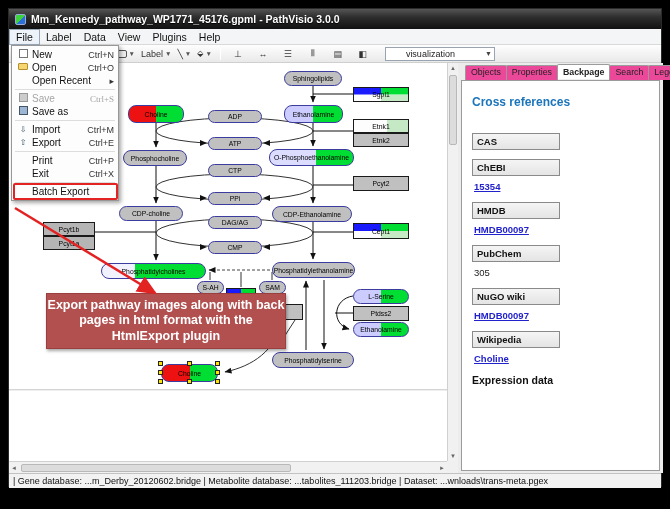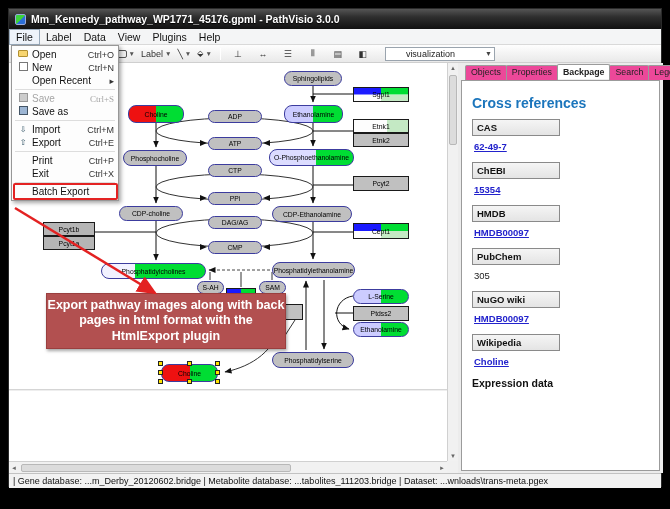--- a/index.html
+++ b/index.html
@@ -57,21 +57,21 @@
   .hscroll{position:absolute;left:0;top:452px;width:438px;height:12px;background:#f1f1f1;border-top:1px solid #d0d0d0;font-size:6px;color:#666;}
   .sb-btn{position:absolute;display:flex;align-items:center;justify-content:center;width:10px;height:10px;}
   .thumb{position:absolute;background:#dcdcdc;border:1px solid #b8b8b8;border-radius:2px;}
 
   
   .sidepanel{position:absolute;left:449px;top:54px;width:205px;height:410px;background:#ececec;}
   .tabs{position:absolute;left:7px;top:2px;height:15px;display:flex;font-size:8.8px;}
   .tab{padding:1px 5px;border:1px solid #9b9b9b;border-bottom:none;background:#ec4899;color:#222;margin-right:-1px;border-radius:2px 2px 0 0;}
   .tab.active{background:#fff;font-weight:bold;position:relative;top:-1px;padding-top:2px;}
   .panelbody{position:absolute;left:3px;top:17px;right:3px;bottom:2px;background:#fff;border:1px solid #9b9b9b;overflow:hidden;padding:14px 10px 0 10px;}
-  .xref-heading{color:#1b75bc;font-weight:bold;font-size:14px;margin-bottom:8px;}
+  .xref-heading{color:#1b75bc;font-weight:bold;font-size:12px;margin-bottom:24px;}
   .xsec{margin-bottom:9px;}
   .xhead{width:88px;border:1px solid #8a8a8a;background:linear-gradient(#f5f5f5,#e4e4e4);font-weight:bold;font-size:9.5px;padding:2px 4px;color:#111;}
   .xval{font-size:9.5px;font-weight:bold;margin:5px 0 10px 2px;}
   .xval a{color:#2222cc;text-decoration:underline;}
   .xval.plain{font-weight:normal;color:#222;}
   .expr-footer{font-weight:bold;font-size:10.5px;color:#111;margin-top:4px;}
 
   
   .statusbar{position:absolute;left:0;top:464px;width:100%;height:15px;background:#f2f2f2;border-top:1px solid #c2c2c2;
     font-size:9px;color:#111;display:flex;align-items:center;padding:0 4px;white-space:nowrap;overflow:hidden;}
@@ -266,21 +266,20 @@
           <span class="tab">Properties</span>
           <span class="tab active">Backpage</span>
           <span class="tab">Search</span>
           <span class="tab">Legend</span>
         </div>
       <div class="panelbody">
         <div class="xref-heading">Cross references</div>
         <div id="xrefs">
             <div class="xsec">
               <div class="xhead">CAS</div>
-              <div class="xval"><a href="#">62-49-7</a></div>
             </div>
             <div class="xsec">
               <div class="xhead">ChEBI</div>
               <div class="xval"><a href="#">15354</a></div>
             </div>
             <div class="xsec">
               <div class="xhead">HMDB</div>
               <div class="xval"><a href="#">HMDB00097</a></div>
             </div>
             <div class="xsec">
@@ -299,28 +298,28 @@
         <div class="expr-footer">Expression data</div>
       </div>
     </div>
 
     <div class="statusbar">
       <span>| Gene database: ...m_Derby_20120602.bridge | Metabolite database: ...tabolites_111203.bridge | Dataset: ...wnloads\trans-meta.pgex</span>
     </div>
 
     <div class="filemenu" id="filemenu">
         <div class="fm-item">
+          <span class="fm-ico"><span class="ico-sq"></span></span>
+          <span class="fm-label">New</span>
+          <span class="fm-short">Ctrl+N</span>
+        </div>
+        <div class="fm-item">
           <span class="fm-ico"><span class="ico-folder"></span></span>
           <span class="fm-label">Open</span>
           <span class="fm-short">Ctrl+O</span>
-        </div>
-        <div class="fm-item">
-          <span class="fm-ico"><span class="ico-sq"></span></span>
-          <span class="fm-label">New</span>
-          <span class="fm-short">Ctrl+N</span>
         </div>
         <div class="fm-item">
           <span class="fm-ico"></span>
           <span class="fm-label">Open Recent</span>
           <span class="fm-short">▸</span>
         </div>
         <div class="fm-sep"></div>
         <div class="fm-item disabled">
           <span class="fm-ico"><span class="ico-save gray"></span></span>
           <span class="fm-label">Save</span>

